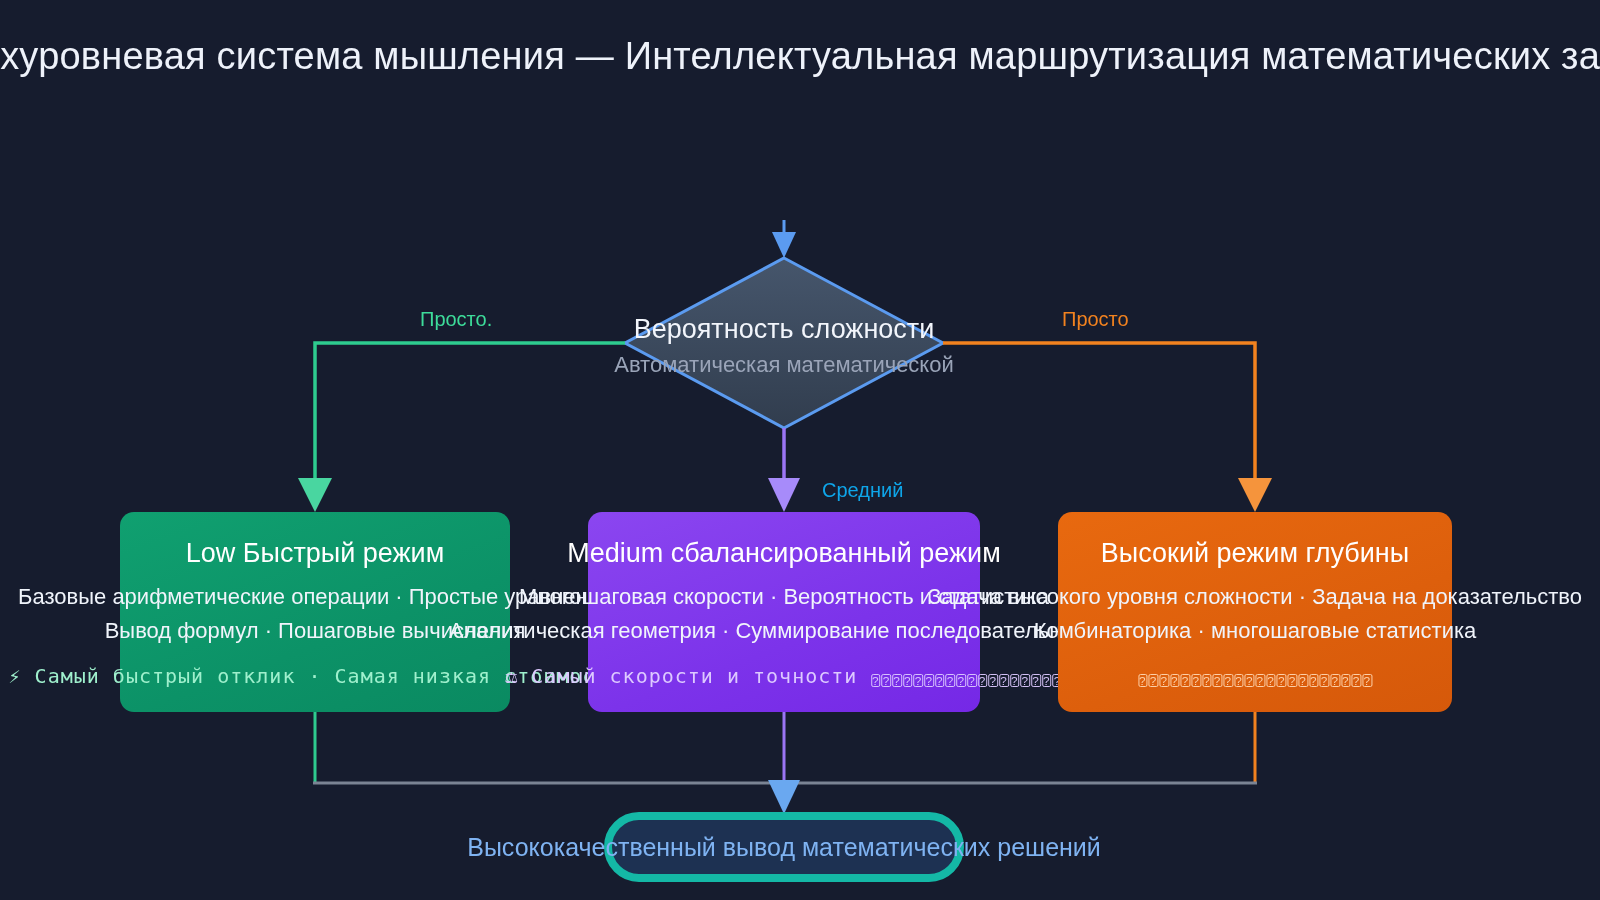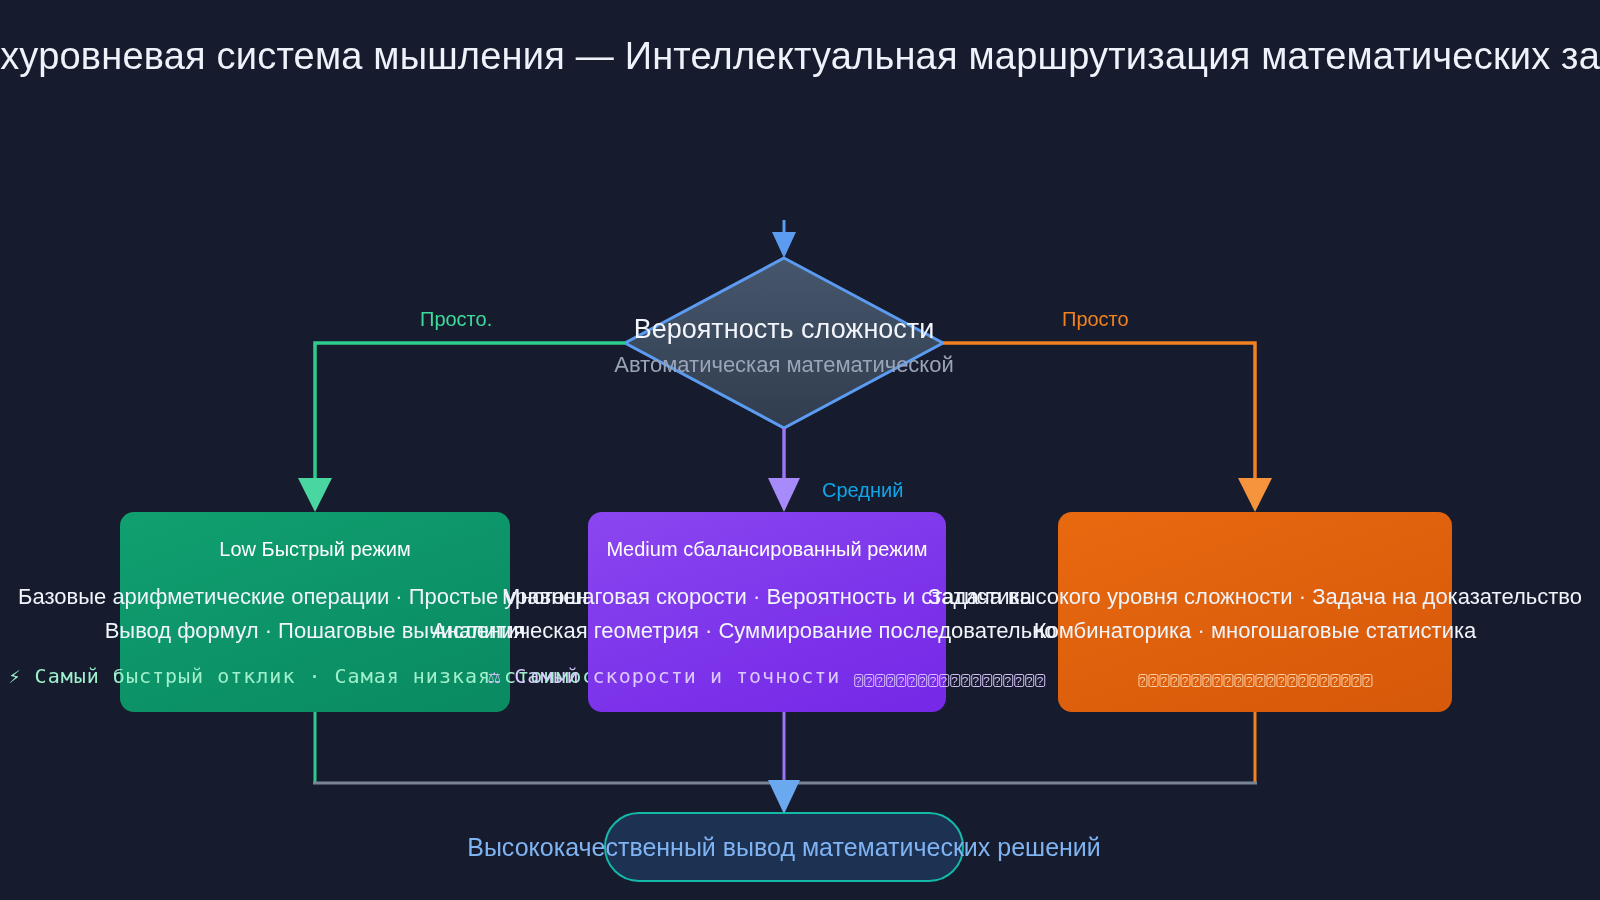--- a/index.html
+++ b/index.html
@@ -100,21 +100,21 @@
     height: 200px;
     border-radius: 14px;
     top: 512px;
   }
   .mode .mtitle {
     position: absolute;
     top: 26px;
     left: 50%;
     transform: translateX(-50%);
     white-space: nowrap;
-    font-size: 20px;
+    font-size: 27px;
     color: #ffffff;
   }
   .mode .mdesc {
     position: absolute;
     left: 50%;
     transform: translateX(-50%);
     white-space: nowrap;
     font-size: 22px;
     color: #f0f4fb;
     text-align: center;
@@ -148,38 +148,38 @@
   }
   .tofu::after { content: "?"; font-size: 0.95em; }
 
   #mode-low {
     left: 120px; width: 390px;
     background: linear-gradient(160deg, #10a070 0%, #0c9267 60%, #0a8a61 100%);
   }
   #mode-low .mfoot { color: #9ff0cd; }
 
   #mode-medium {
-    left: 588px; width: 358px;
+    left: 588px; width: 392px;
     background: linear-gradient(160deg, #8b46f0 0%, #7c33ea 60%, #7528e6 100%);
   }
   #mode-medium .mfoot { color: #ddc9ff; }
 
   #mode-high {
     left: 1058px; width: 394px;
     background: linear-gradient(160deg, #e8690f 0%, #dd5f0c 60%, #d6590a 100%);
   }
   #mode-high .mfoot { color: #ffd6b0; }
 
   
   #output-node {
     left: 604px; top: 812px;
     width: 360px; height: 70px;
     border-radius: 35px;
     background: #1d3152;
-    border: 2px solid #14b8a6;
+    border: 8px solid #14b8a6;
     display: flex; align-items: center; justify-content: center;
   }
   #output-node .lbl {
     position: absolute;
     left: 50%;
     transform: translateX(-50%);
     white-space: nowrap;
     font-size: 25px;
     color: #7fb3f2;
   }
@@ -268,20 +268,21 @@
     <div class="mdesc l1">Многошаговая скорости · Вероятность и статистика</div>
     <div class="mdesc l2">Аналитическая геометрия · Суммирование последовательностей</div>
     <div class="mfoot">
       <span>⚖</span>
       <span>Самый скорости и точности</span>
       <span><span class="tofu"></span><span class="tofu"></span><span class="tofu"></span><span class="tofu"></span><span class="tofu"></span><span class="tofu"></span><span class="tofu"></span><span class="tofu"></span><span class="tofu"></span><span class="tofu"></span><span class="tofu"></span><span class="tofu"></span><span class="tofu"></span><span class="tofu"></span><span class="tofu"></span><span class="tofu"></span><span class="tofu"></span><span class="tofu"></span></span>
     </div>
   </div>
 
   <div class="node mode" id="mode-high">
+    <div class="mtitle">Высокий режим глубины</div>
     <div class="mdesc l1">Задача высокого уровня сложности · Задача на доказательство</div>
     <div class="mdesc l2">Комбинаторика · многошаговые статистика</div>
     <div class="mfoot">
       <span><span class="tofu"></span><span class="tofu"></span><span class="tofu"></span><span class="tofu"></span><span class="tofu"></span><span class="tofu"></span><span class="tofu"></span><span class="tofu"></span><span class="tofu"></span><span class="tofu"></span><span class="tofu"></span><span class="tofu"></span><span class="tofu"></span><span class="tofu"></span><span class="tofu"></span><span class="tofu"></span><span class="tofu"></span><span class="tofu"></span><span class="tofu"></span><span class="tofu"></span><span class="tofu"></span><span class="tofu"></span></span>
     </div>
   </div>
 
   <div class="node" id="output-node">
     <span class="lbl">Высококачественный вывод математических решений</span>
   </div>

